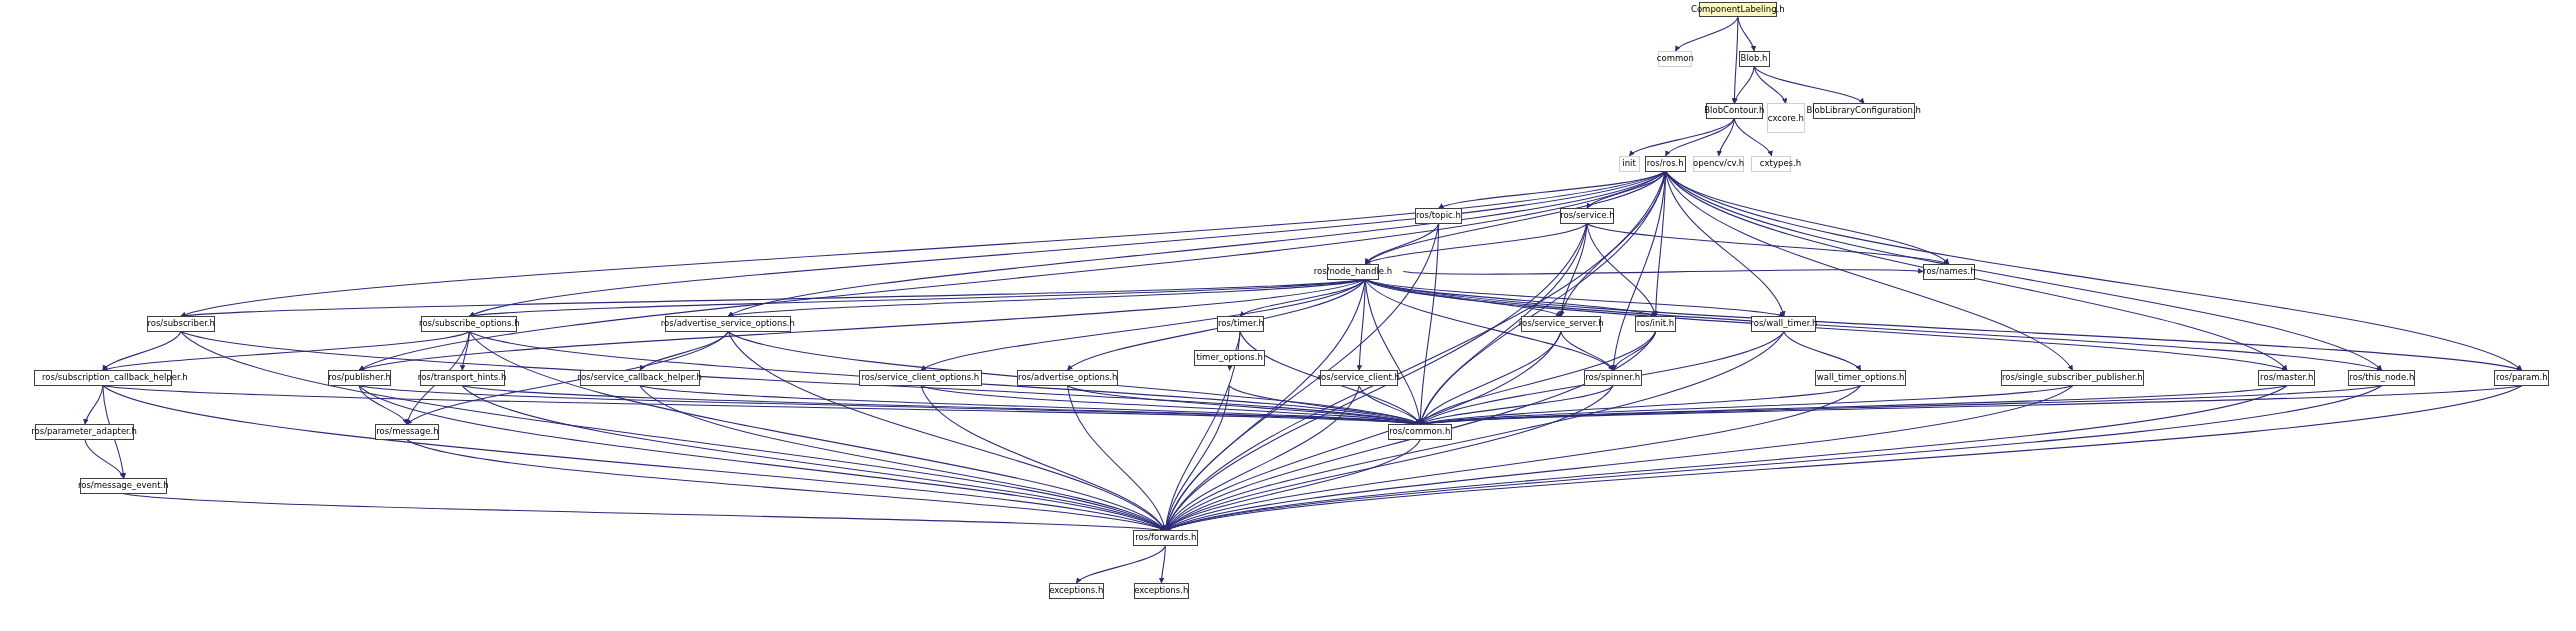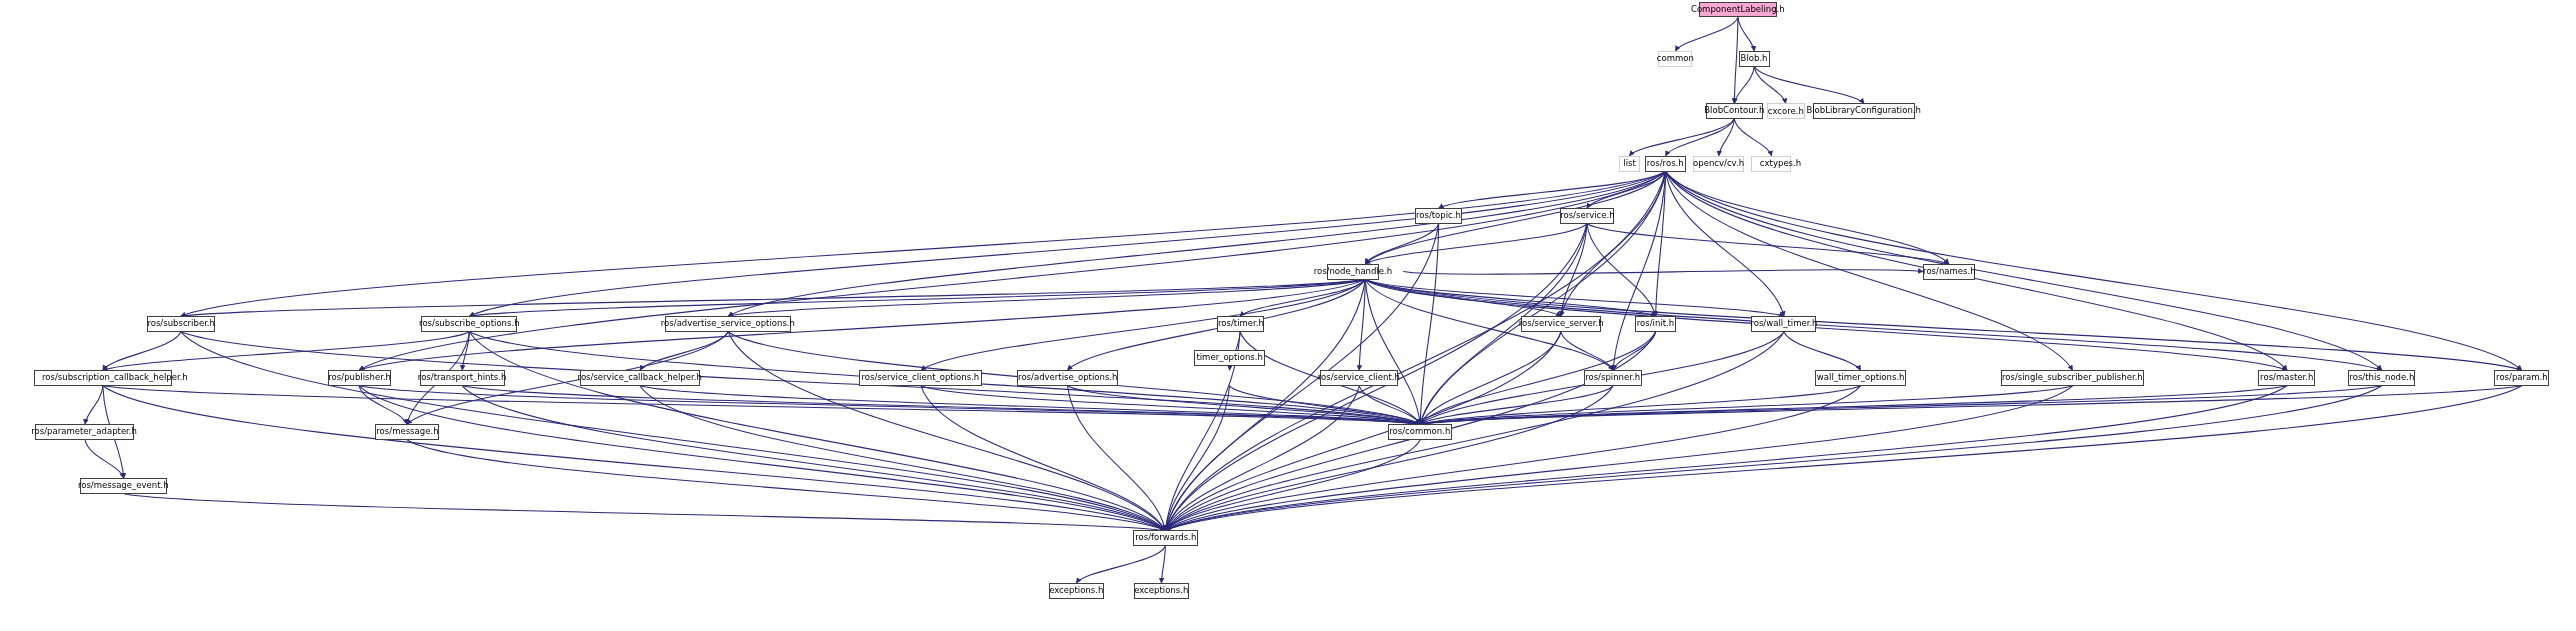--- a/index.html
+++ b/index.html
@@ -36,21 +36,21 @@
     font-size: 8.9px;
     line-height: 1;
     letter-spacing: 0px;
     height: 15.6px;
     padding: 0 4.3px;
   }
   .node.solid {
     border: 0.7px solid #404040;
   }
   .node.root {
-    background: #f9a8d4;
+    background: #fef9c3;
     border: 0.7px solid #404040;
   }
   .node .node-label {
     display: block;
     transform: scaleX(0.96);
   }
 </style>
 </head>
 <body>
 
@@ -186,28 +186,28 @@
       </div>
       <div class="node light" style="left: 1658px; top: 51px; width: 34px; height: 15.6px;">
         <span class="node-label">common</span>
       </div>
       <div class="node solid" style="left: 1739px; top: 51px; width: 31px; height: 15.6px;">
         <span class="node-label">Blob.h</span>
       </div>
       <div class="node solid" style="left: 1706px; top: 103px; width: 57px; height: 15.6px;">
         <span class="node-label">BlobContour.h</span>
       </div>
-      <div class="node light" style="left: 1767px; top: 103px; width: 38px; height: 16px;">
+      <div class="node light" style="left: 1767px; top: 103px; width: 38px; height: 30px;">
         <span class="node-label">cxcore.h</span>
       </div>
       <div class="node solid" style="left: 1813px; top: 103px; width: 102px; height: 15.6px;">
         <span class="node-label">BlobLibraryConfiguration.h</span>
       </div>
       <div class="node light" style="left: 1619px; top: 156px; width: 21px; height: 15.6px;">
-        <span class="node-label">list</span>
+        <span class="node-label">init</span>
       </div>
       <div class="node solid" style="left: 1645px; top: 156px; width: 41px; height: 15.6px;">
         <span class="node-label">ros/ros.h</span>
       </div>
       <div class="node light" style="left: 1693px; top: 156px; width: 51px; height: 15.6px;">
         <span class="node-label">opencv/cv.h</span>
       </div>
       <div class="node light" style="left: 1751px; top: 156px; width: 40px; height: 15.6px; padding-left: 23px;">
         <span class="node-label">cxtypes.h</span>
       </div>

